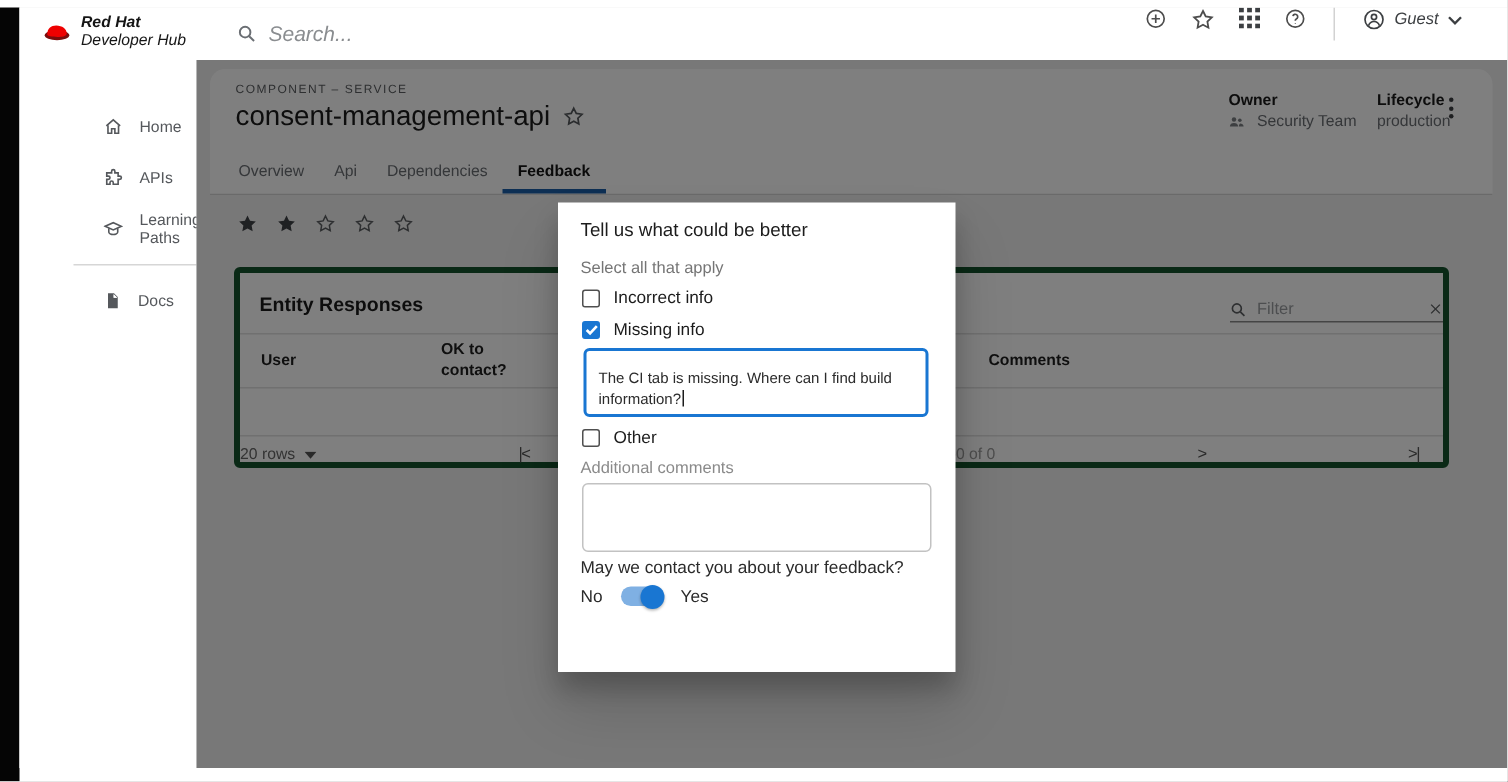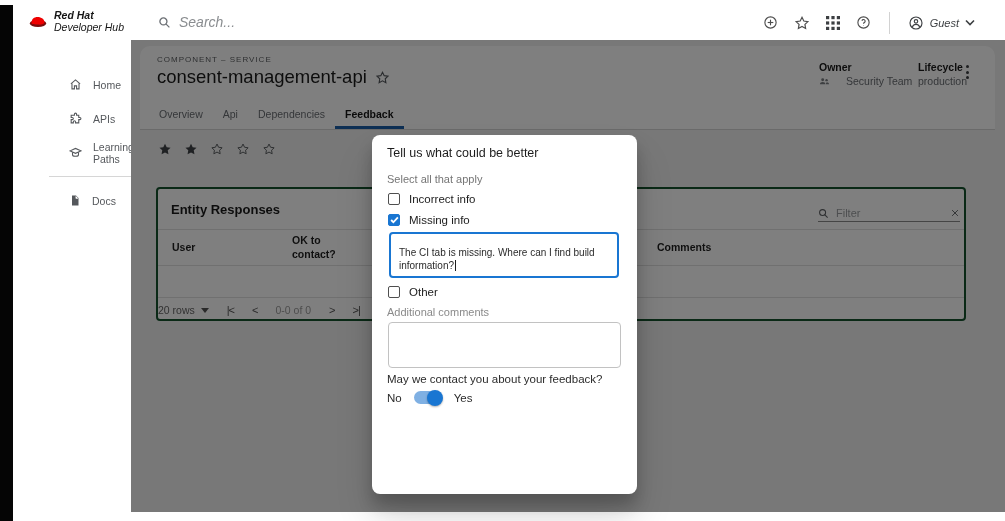--- a/index.html
+++ b/index.html
@@ -13,21 +13,21 @@
   .app { position:absolute; left:13px; top:5px; width:992px; height:507px; background:#f0f0f0; overflow:hidden; }
 
   
   .topbar { position:absolute; left:0; top:0; width:100%; height:35px; background:#fff;font-style:italic; }
   .logo { position:absolute; left:16px; top:4px; display:flex; align-items:center; gap:6px; }
   .logo-text { line-height:1.15; }
   .logo-line1 { font-size:10.5px; font-weight:700; color:#151515; }
   .logo-line2 { font-size:10.5px; color:#151515; }
   .search { position:absolute; left:145px; top:9px; display:flex; align-items:center; gap:8px; color:#8a8d90; }
   .search-ph { font-size:14px; color:#8a8d90; }
-  .topbar-right { position:absolute; right:30px; top:0; height:35px; display:flex; align-items:center; gap:16px; color:#4d4d4d; }
+  .topbar-right { position:absolute; right:30px; top:0; height:35px; display:flex; align-items:flex-start; gap:16px; color:#4d4d4d; }
   .tb-divider { width:1px; height:22px; background:#d2d2d2; margin:0 2px; }
   .guest { display:flex; align-items:center; gap:6px; color:#3c3f42; font-size:11px; }
   .icon-btn { display:flex; align-items:center; justify-content:center; cursor:pointer; }
 
   
   .sidebar { position:absolute; left:0; top:35px; width:118px; height:472px; background:#fff; }
   .side-list { padding-top:26px;padding-left:36px; }
   .side-item { position:relative; display:flex; align-items:center; gap:11px; height:31px; margin:3px 6px; padding-left:14px; border-radius:6px; color:#55585c; cursor:pointer; }
   .side-item .lbl { font-size:10.5px; }
   .side-item.selected { background:#ececec; color:#3a3d40; }
@@ -35,54 +35,54 @@
   .side-divider { height:1px; background:#d6d6d6; margin:8px 0; }
 
   
   .main { position:absolute; left:118px; top:35px; width:874px; height:472px; background:#f0f0f0; }
   .surface { position:absolute; left:9px; top:6px; width:855px; height:84px; background:#fff; border-radius:10px 10px 0 0; border-bottom:1px solid #d4d4d4; }
   .breadcrumb { position:absolute; left:17px; top:9px; font-size:8px; letter-spacing:1px; color:#5c5f62; text-transform:uppercase; }
   .entity-title-row { position:absolute; left:17px; top:20px; display:flex; align-items:center; gap:8px; }
   .entity-title { font-size:18.5px; font-weight:500; color:#1a1a1a; }
   .meta { position:absolute; top:14px; line-height:1.35; }
   .meta .k { font-size:10.5px; font-weight:700; color:#1a1a1a; }
-  .meta .v { font-size:10.5px; color:#6a6e73; display:flex; align-items:center; gap:16px; }
+  .meta .v { font-size:10.5px; color:#6a6e73; display:flex; align-items:center; gap:8px; }
   .meta-owner { left:679px; }
   .meta-lifecycle { left:762px;margin-left:16px; }
   .kebab { position:absolute; left:818px; top:15px; width:18px; height:22px; display:flex; flex-direction:column; align-items:center; justify-content:center; gap:2.5px; cursor:pointer; }
   .kebab i { width:3px; height:3px; border-radius:50%; background:#3c3f42; }
 
   .tabs { position:absolute; left:9px; bottom:0; display:flex; height:26px; }
   .tab { padding:0 10px; display:flex; align-items:flex-start; padding-top:5px; font-size:10.5px; color:#6a6e73; cursor:pointer; height:26px; }
   .tab.active { color:#151515; font-weight:600; border-bottom:3px solid #1b5fa8; }
 
   .stars-row { position:absolute; left:27px; top:102px; display:flex; gap:12px; }
   .stars-row svg { cursor:pointer; }
 
   
-  .card { position:absolute; left:25px; top:147px; width:810px; height:134px; background:#fff; border:2px solid #14532d; border-radius:4px; }
+  .card { position:absolute; left:25px; top:138px; width:810px; height:134px; background:#fff; border:4px solid #14532d; border-radius:4px; }
   .card-title { position:absolute; left:13px; top:13px; font-size:13px; font-weight:700; color:#1a1a1a; }
   .filter { position:absolute; left:660px; top:16px; width:142px; height:17px; border-bottom:1px solid #8a8a8a; display:flex; align-items:center; gap:7px; color:#77797c; }
   .filter-ph { font-size:11px; color:#9a9da0; flex:1; }
   .thead { position:absolute; left:0; top:40px; width:100%; height:37px; border-top:1px solid #e0e0e0; border-bottom:1px solid #e0e0e0; }
   .th { position:absolute; font-size:10.5px; font-weight:700; color:#1f1f1f; line-height:1.3; }
   .th-user { left:14px; top:11px; }
   .th-ok { left:134px; top:4px; width:52px; }
   .th-comments { left:499px; top:11px; }
   .tbody-empty { position:absolute; left:0; top:77px; width:100%; height:32px; border-bottom:1px solid #e0e0e0; }
-  .tfoot { position:absolute; left:0; top:109px; width:100%; height:24px; display:flex; align-items:center; justify-content:flex-start; gap:18px; padding-right:16px; font-size:10.5px; color:#666; }
+  .tfoot { position:absolute; left:0; top:109px; width:100%; height:24px; display:flex; align-items:center; justify-content:space-between; gap:18px; padding-right:16px; font-size:10.5px; color:#666; }
   .rows-select { display:flex; align-items:center; gap:6px; cursor:pointer; }
   .pg-btn { color:#555; cursor:pointer; font-size:11px; letter-spacing:-1px; }
   .pg-range { color:#9a9a9a; }
 
   
   .overlay { position:absolute; left:0; top:0; width:100%; height:100%; background:rgba(0,0,0,0.5); z-index:30; }
 
   
-  .modal { position:absolute; left:372px; top:135px; width:265px; height:359px; background:#fff; border-radius:8px; box-shadow:0 11px 15px rgba(0,0,0,.2), 0 24px 38px rgba(0,0,0,.14); z-index:60; }
+  .modal { position:absolute; left:372px; top:135px; width:265px; height:313px; background:#fff; border-radius:0; box-shadow:0 11px 15px rgba(0,0,0,.2), 0 24px 38px rgba(0,0,0,.14); z-index:60; }
   .m-title { position:absolute; left:15px; top:11px; font-size:12.5px; color:#1c1c1c; }
   .m-sub { position:absolute; left:15px; top:38px; font-size:11px; color:#757575; }
   .opt { position:absolute; left:16px; display:flex; align-items:center; gap:9px; height:16px; cursor:pointer; }
   .opt-1 { top:56px; } .opt-2 { top:77px; } .opt-3 { top:149px; }
   .cb { width:12px; height:12px; border:1.5px solid #4f4f4f; border-radius:2px; background:#fff; display:flex; align-items:center; justify-content:center; }
   .cb.checked { background:#1976d2; border-color:#1976d2; }
   .opt .lbl { font-size:11.5px; color:#1c1c1c; }
   .ta1 { position:absolute; left:17px; top:97px; width:230px; height:46px; border:2px solid #1976d2; border-radius:4px; padding:13px 8px; font-size:10px; line-height:12.5px; color:#2b2b2b; }
   .caret { display:inline-block; width:1px; height:11px; background:#1c1c1c; vertical-align:-2px; margin-left:1px; }
   .m-add-label { position:absolute; left:15px; top:171px; font-size:11px; color:#8a8a8a; }

